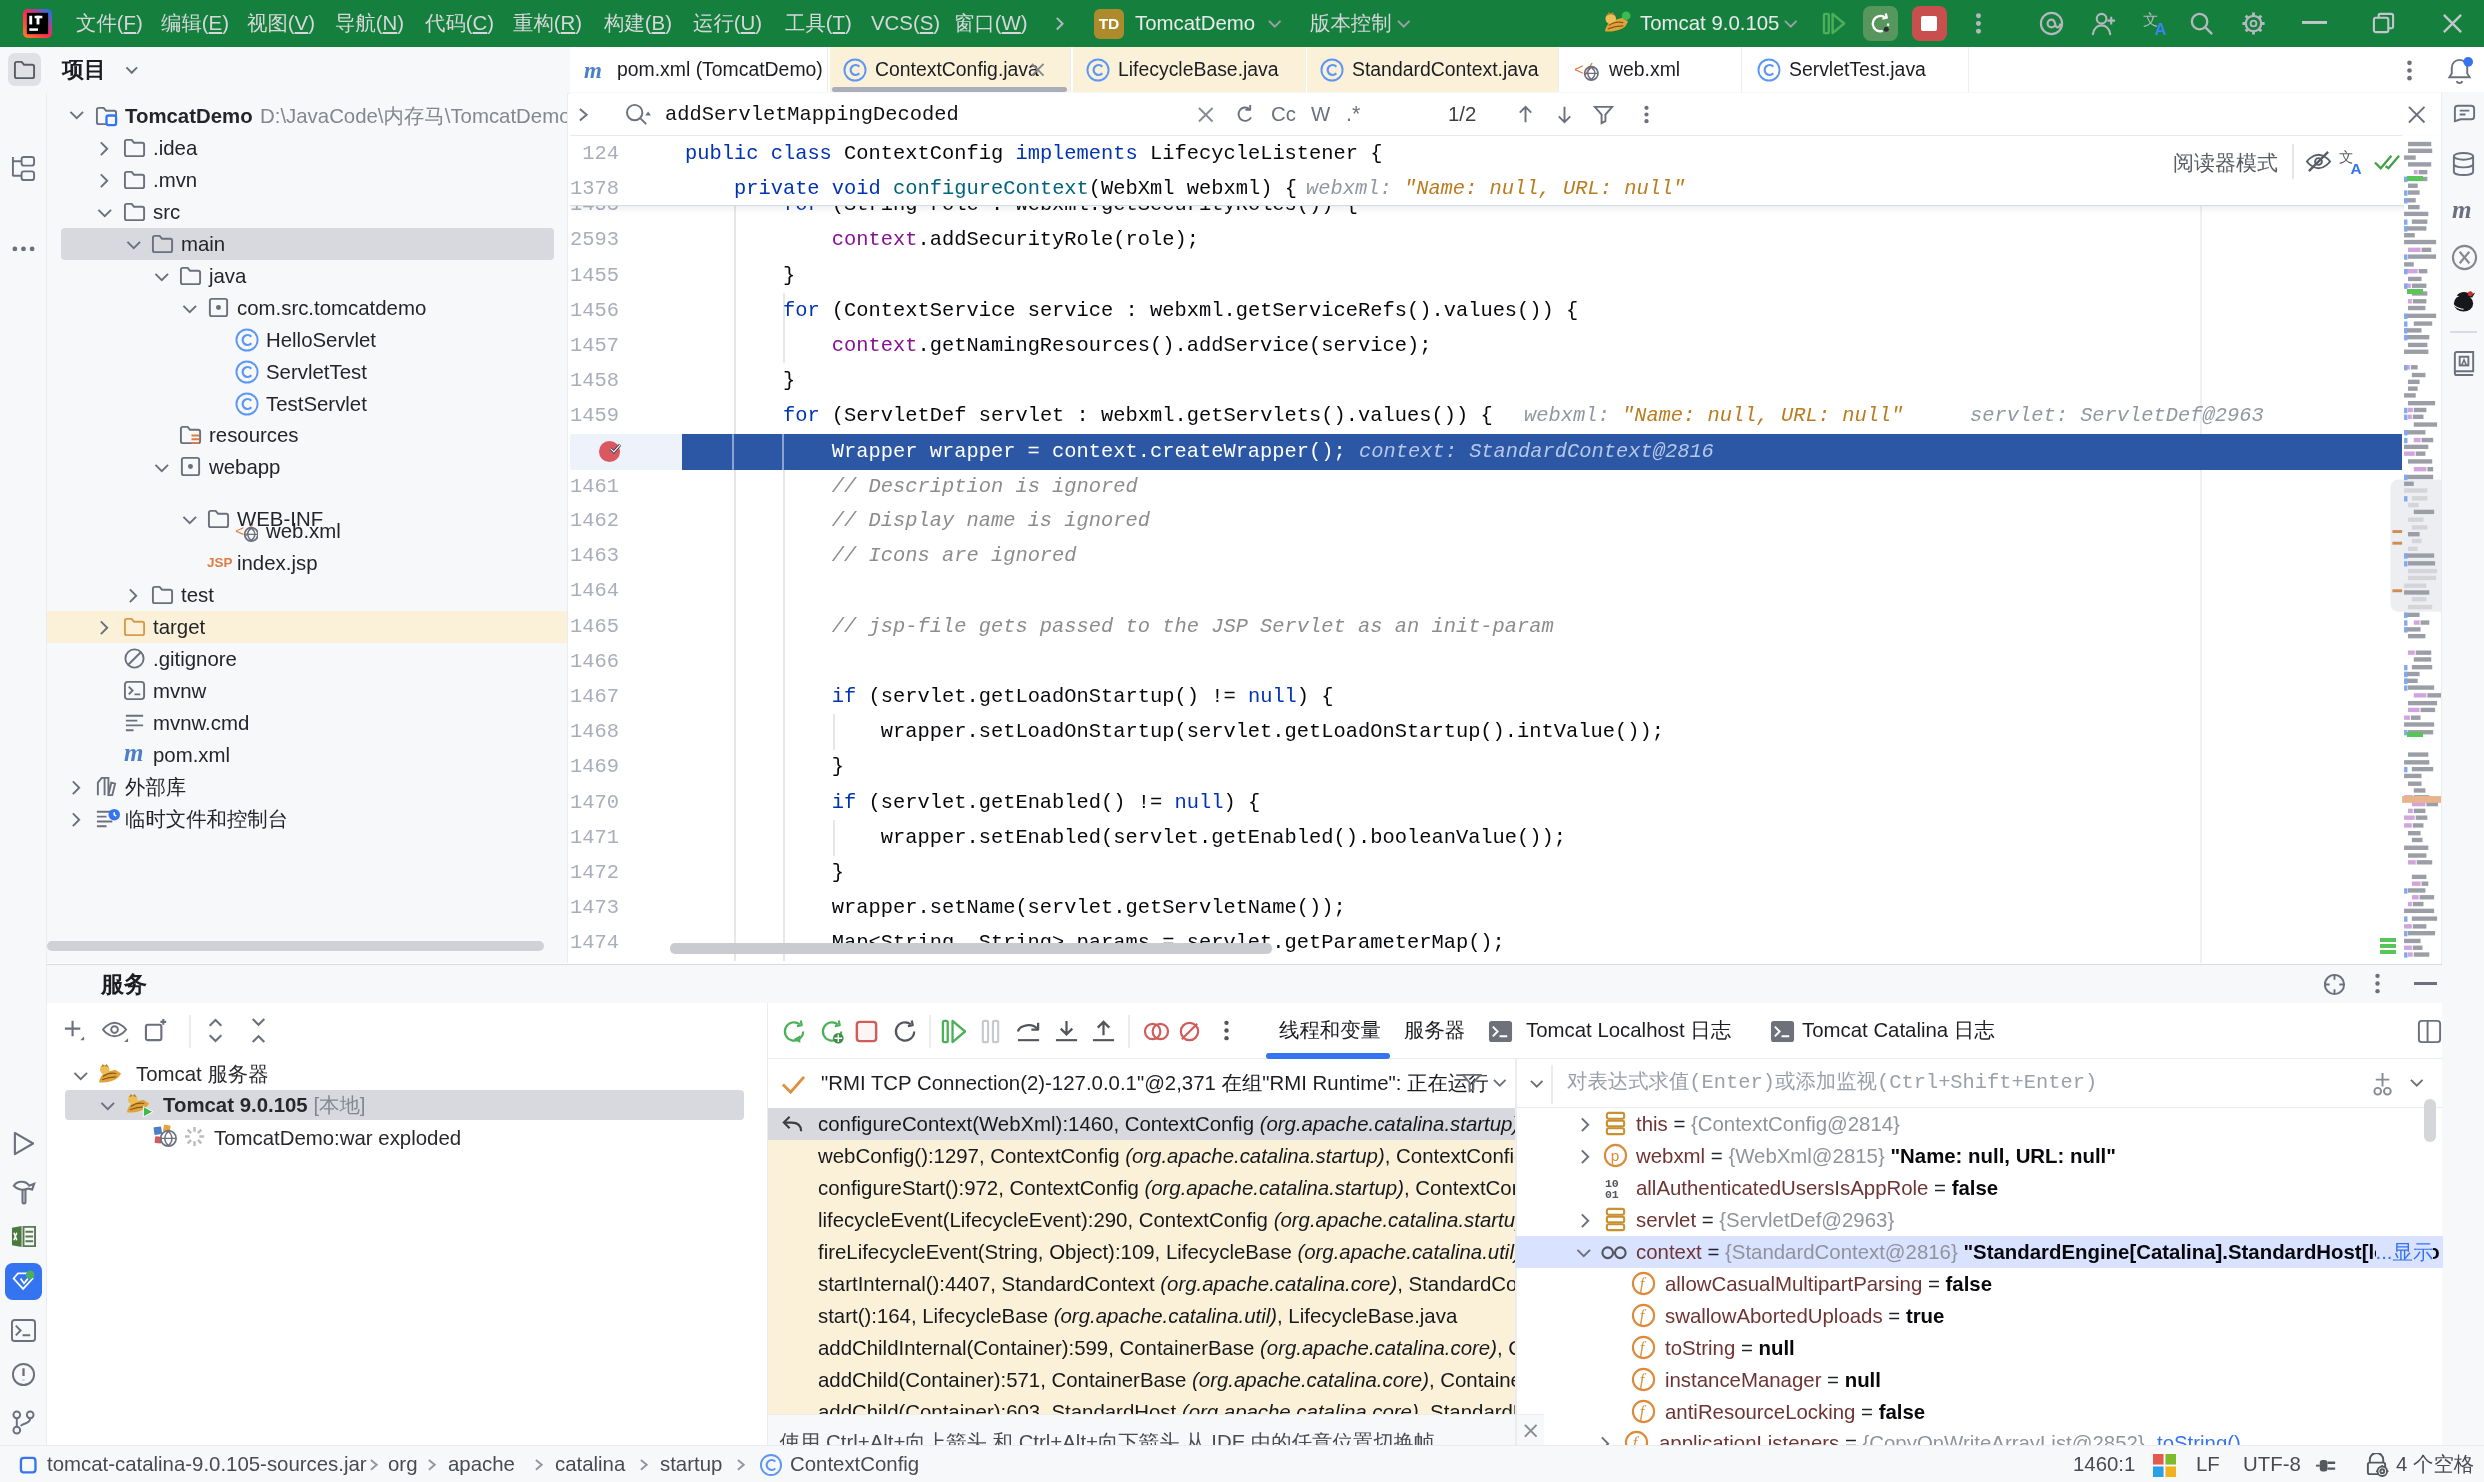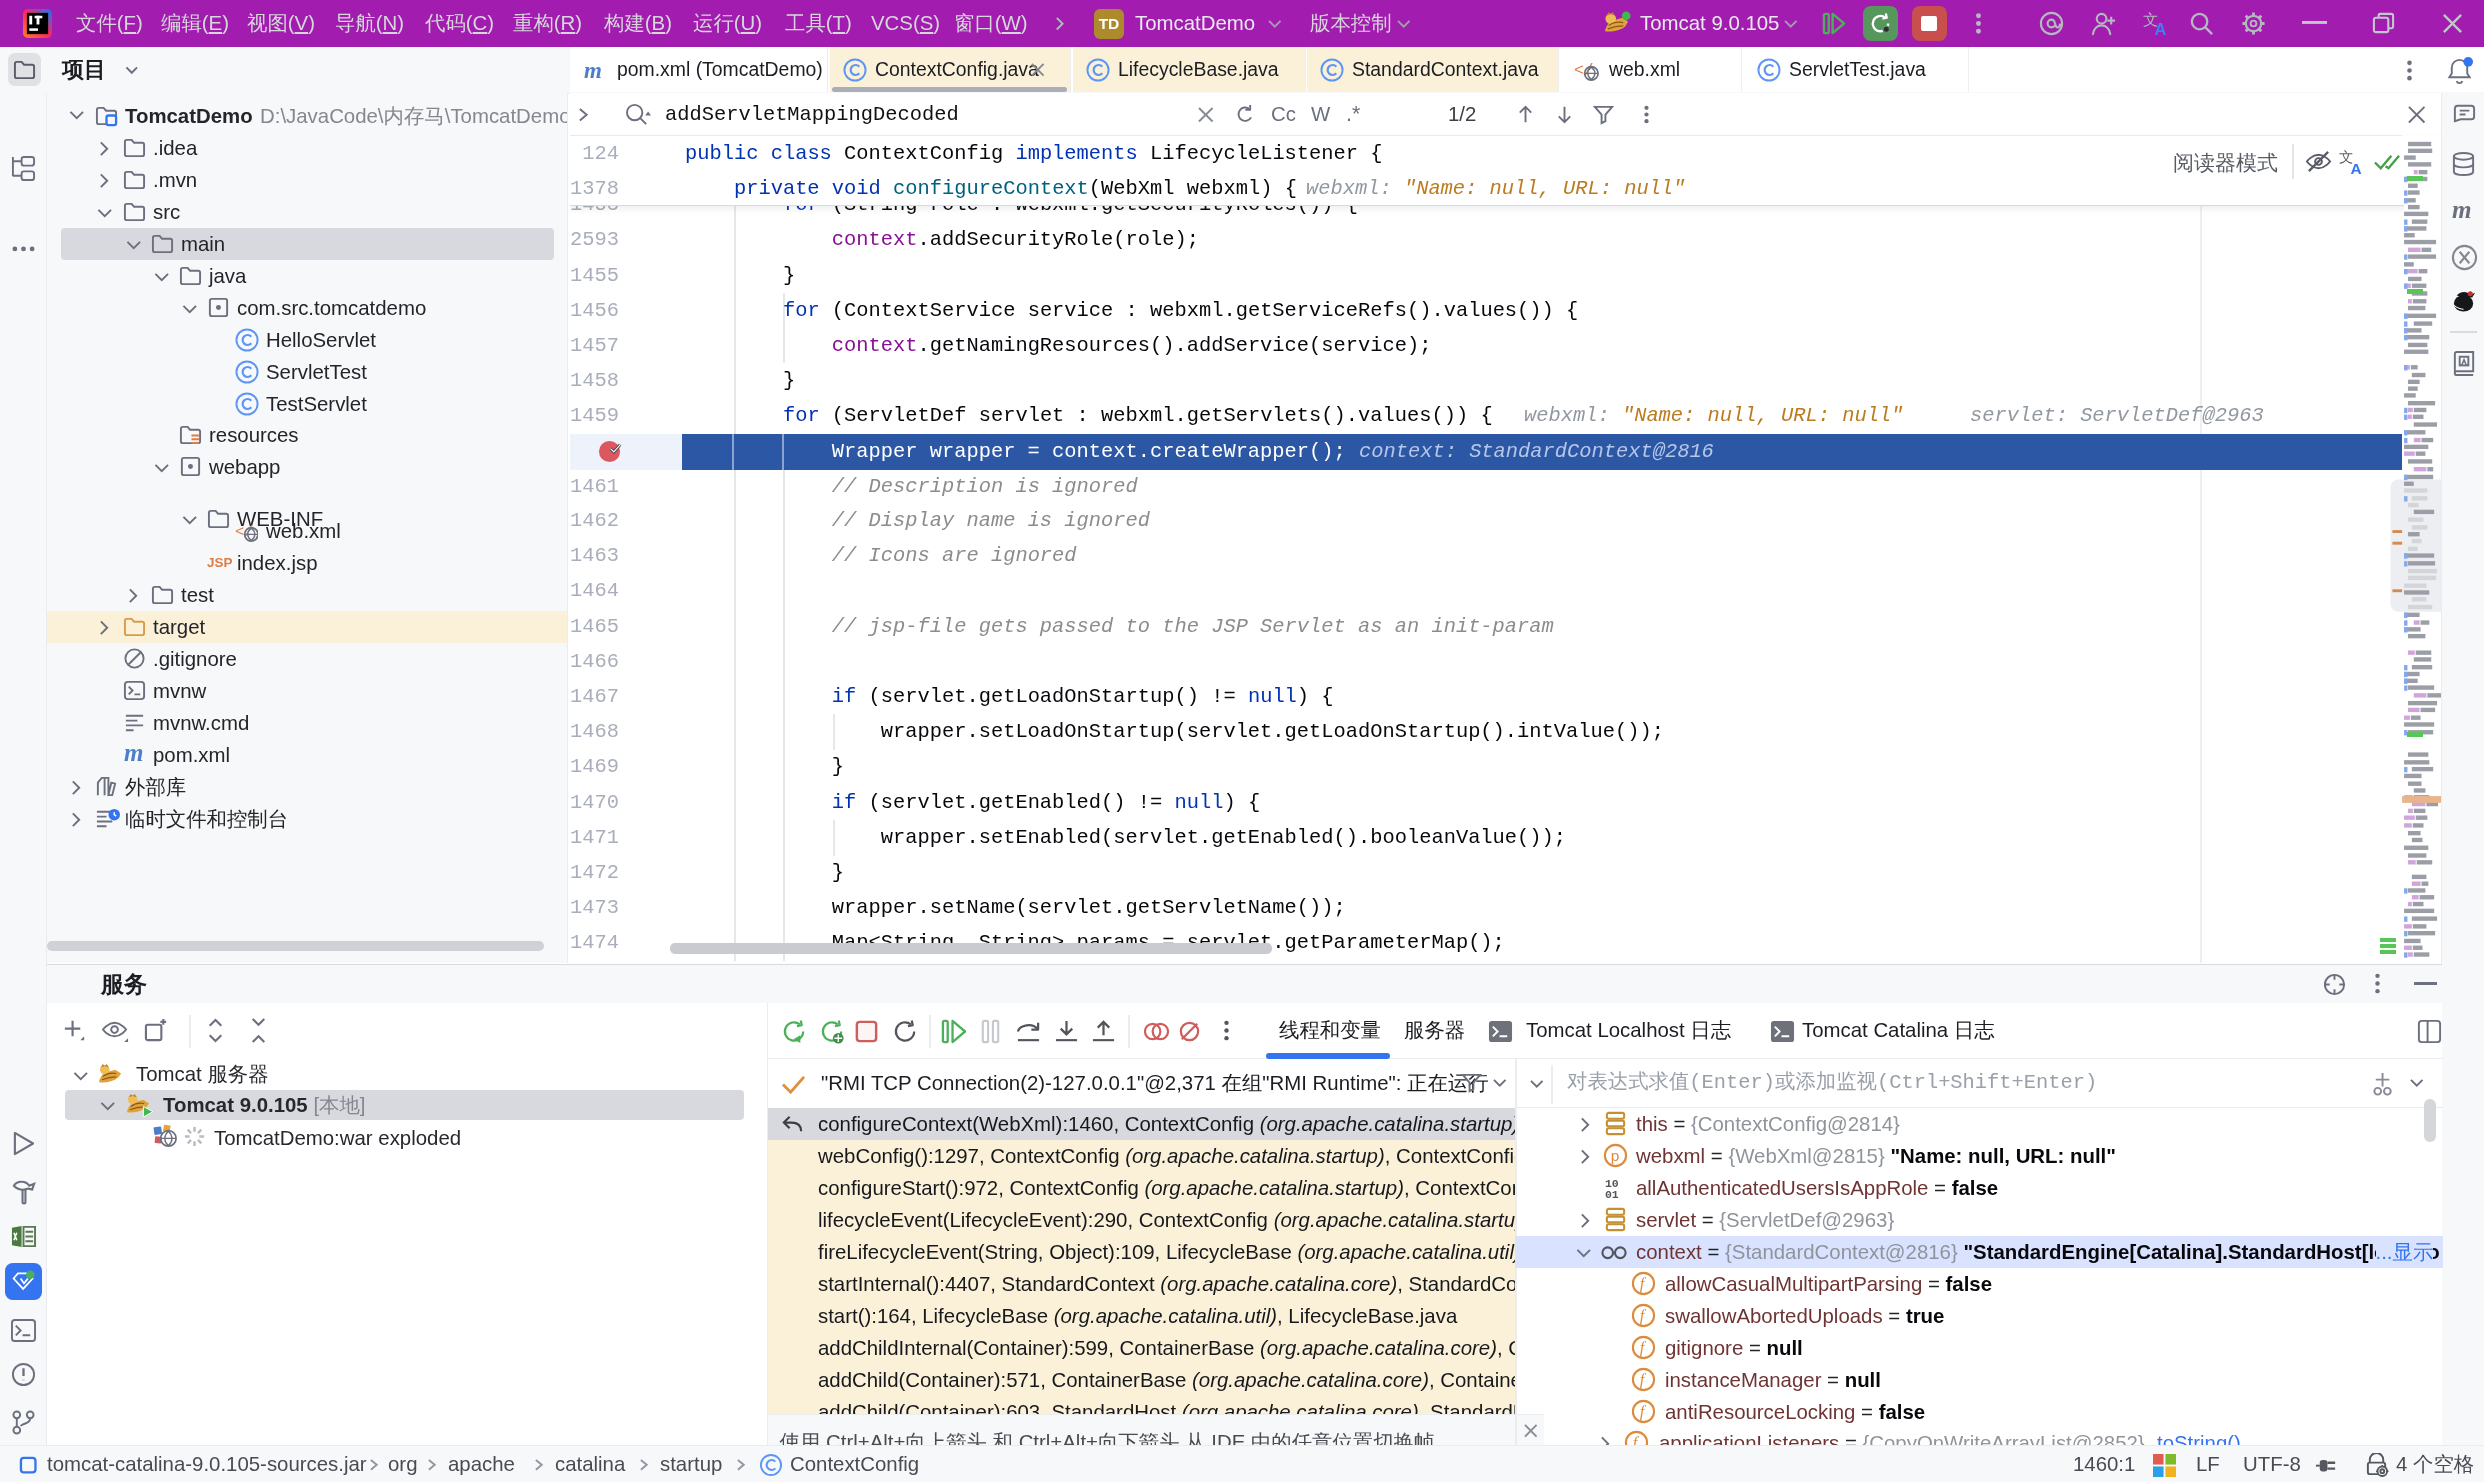--- a/index.html
+++ b/index.html
@@ -2,21 +2,21 @@
 <html><head>
 <meta charset="utf-8">
 <style>
 *{margin:0;padding:0;box-sizing:border-box}
 html,body{width:2484px;height:1483px;overflow:hidden}
 body{font-family:"Liberation Sans",sans-serif;font-size:20.4px;color:#27282e;background:#fff}
 #app{position:relative;width:2484px;height:1483px;overflow:hidden;background:#fff}
 .abs{position:absolute}
 svg{display:block}
 
-#titlebar{position:absolute;left:0;top:0;width:2484px;height:47px;background:#a21caf;color:#d5d7db;font-size:20.4px}
+#titlebar{position:absolute;left:0;top:0;width:2484px;height:47px;background:#15803d;color:#d5d7db;font-size:20.4px}
 #titlebar .mi{position:absolute;top:0;height:47px;line-height:47px;white-space:nowrap}
 
 #row2{position:absolute;left:0;top:47px;width:2484px;height:47px;background:#f7f8fa;border-bottom:1.9px solid #ebecf0}
 #tabszone{position:absolute;left:570px;top:0;width:1915px;height:45px;background:#fff}
 .tab{position:absolute;top:0;height:45px;white-space:nowrap;border-right:1.9px solid #edeef0}
 .tab .lbl{position:absolute;top:0;height:45px;line-height:45px;font-size:19.4px;color:#1c1d22}
 
 #leftstrip{position:absolute;left:0;top:93px;width:47px;height:1352px;background:#f7f8fa;border-right:1.9px solid #ebecf0}
 
 #rightstrip{position:absolute;left:2441px;top:93px;width:43px;height:1352px;background:#f7f8fa;border-left:1.9px solid #ebecf0}
@@ -1080,21 +1080,21 @@
             <circle cx="13" cy="13" r="11" fill="none" stroke="#dd8a3c" stroke-width="2.2"></circle>
             <text x="9" y="19" font-size="17" font-style="italic" fill="#dd8a3c" font-family="Liberation Serif">f</text>
           </svg>
           <span class="vt" style="left:150px"><span class="vn">swallowAbortedUploads</span> = <b>true</b></span>
         </div>
     <div class="vrow" style="top:329px">
           <svg class="ic" style="left:116px;top:2.9px;font-size:21px" width="25" height="25" viewBox="0 0 26 26">
             <circle cx="13" cy="13" r="11" fill="none" stroke="#dd8a3c" stroke-width="2.2"></circle>
             <text x="9" y="19" font-size="17" font-style="italic" fill="#dd8a3c" font-family="Liberation Serif">f</text>
           </svg>
-          <span class="vt" style="left:150px"><span class="vn">gitignore</span> = <b>null</b></span>
+          <span class="vt" style="left:150px"><span class="vn">toString</span> = <b>null</b></span>
         </div>
     <div class="vrow" style="top:361px">
           <svg class="ic" style="left:116px;top:2.9px;font-size:21px" width="25" height="25" viewBox="0 0 26 26">
             <circle cx="13" cy="13" r="11" fill="none" stroke="#dd8a3c" stroke-width="2.2"></circle>
             <text x="9" y="19" font-size="17" font-style="italic" fill="#dd8a3c" font-family="Liberation Serif">f</text>
           </svg>
           <span class="vt" style="left:150px"><span class="vn">instanceManager</span> = <b>null</b></span>
         </div>
     <div class="vrow" style="top:393px">
           <svg class="ic" style="left:116px;top:2.9px;font-size:21px" width="25" height="25" viewBox="0 0 26 26">

